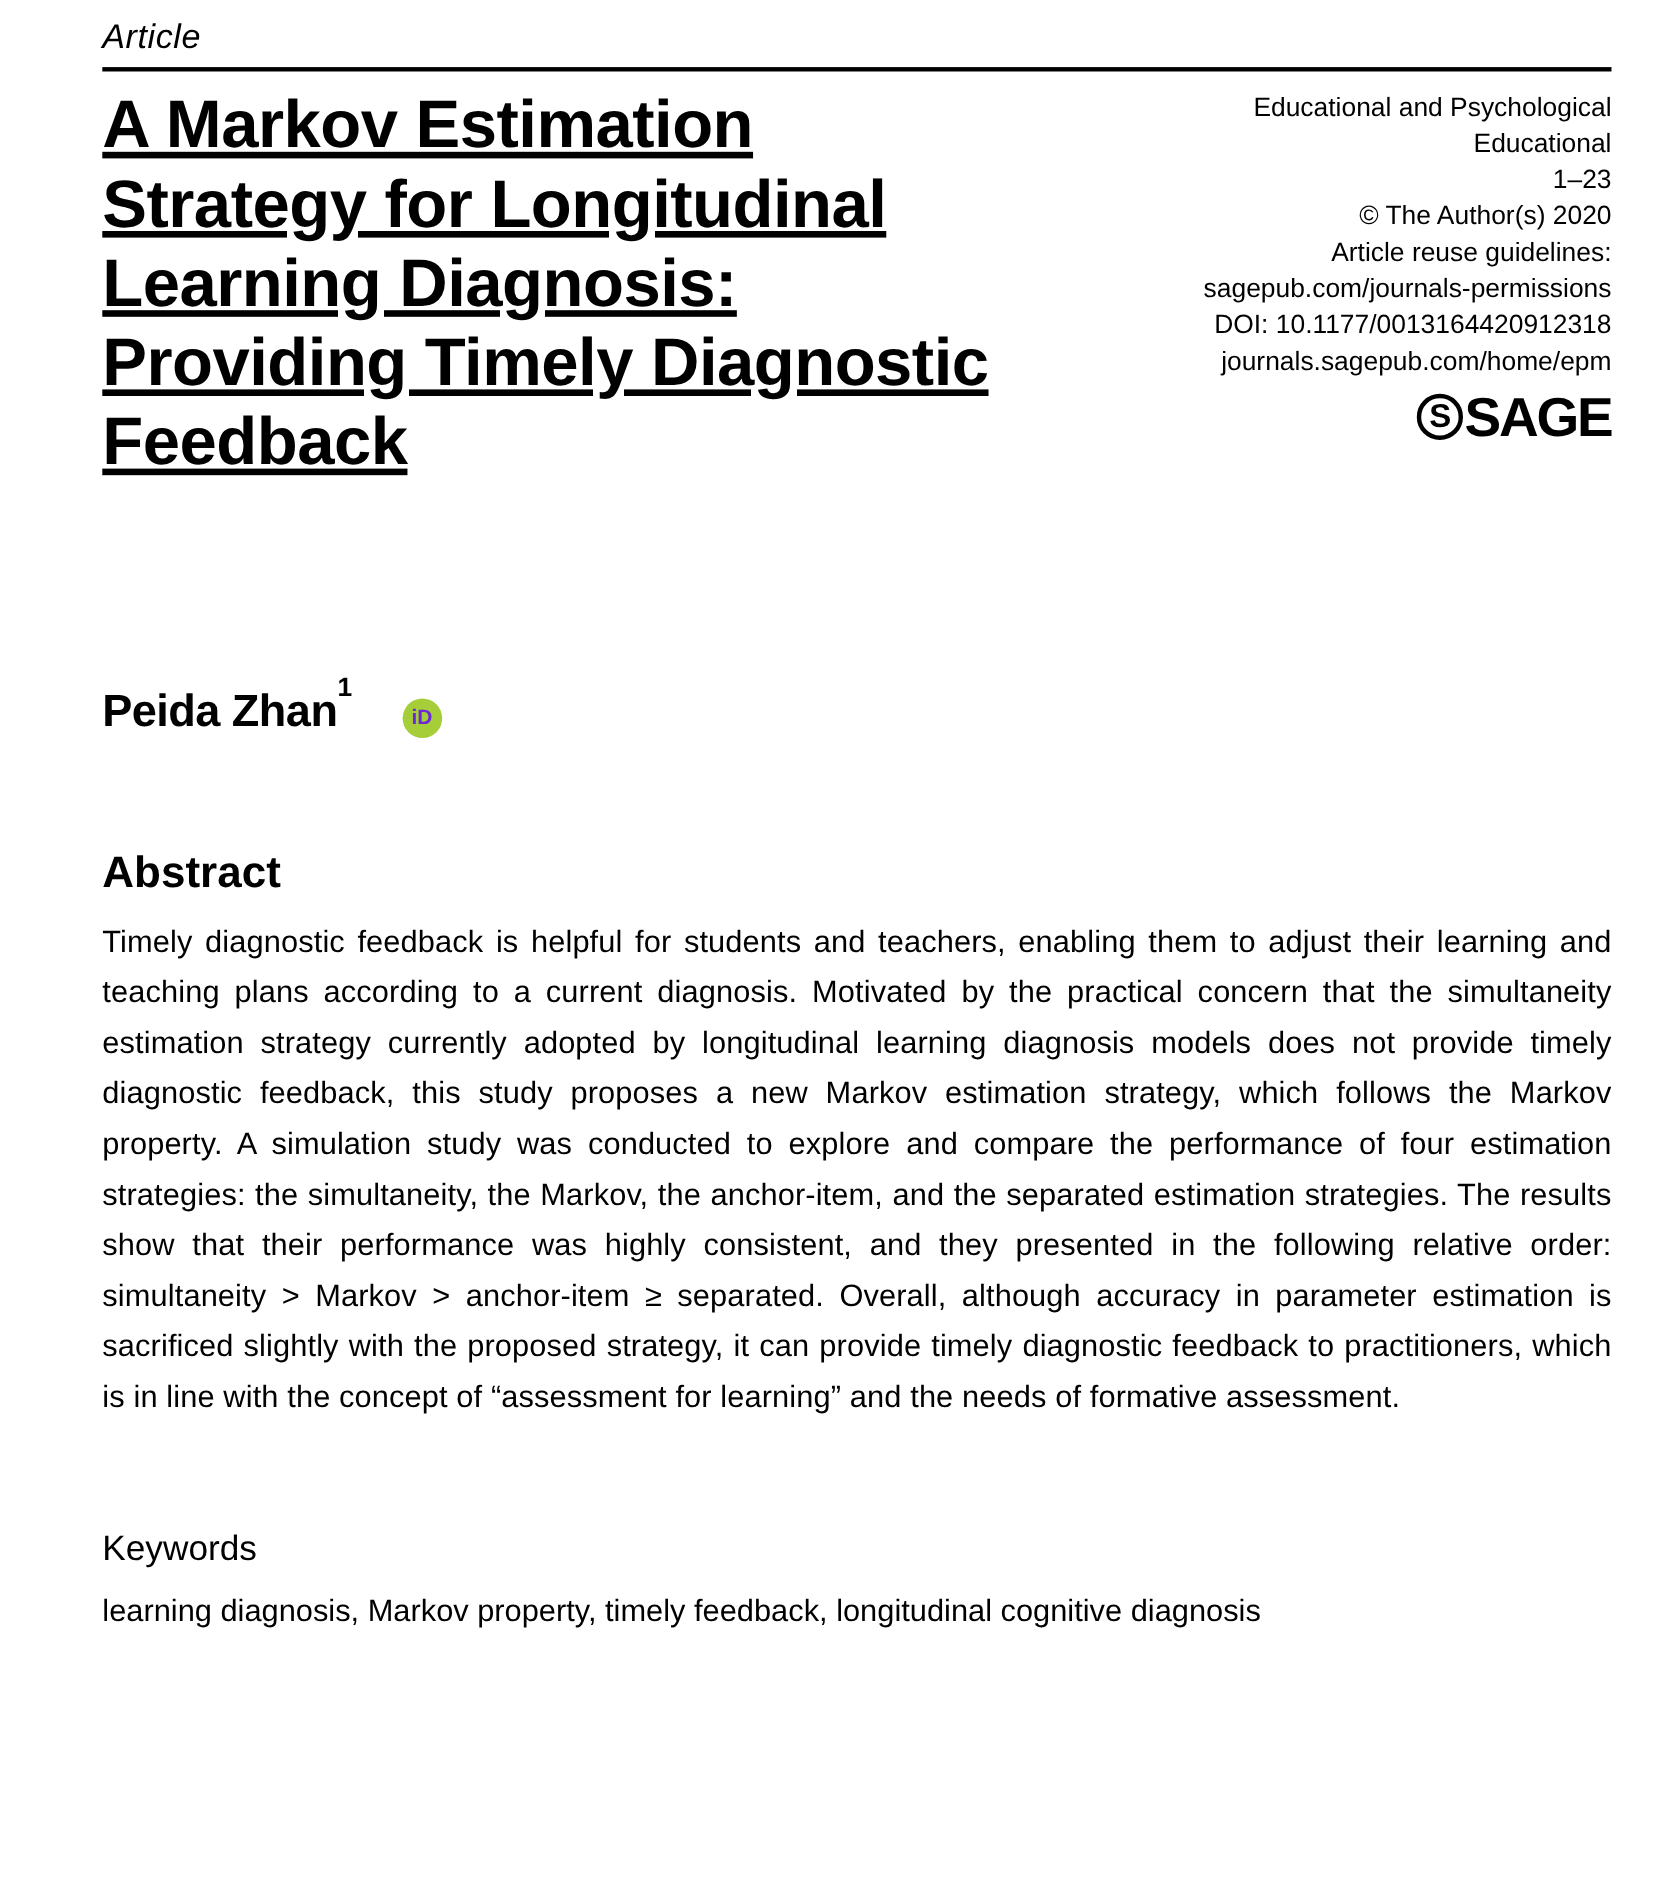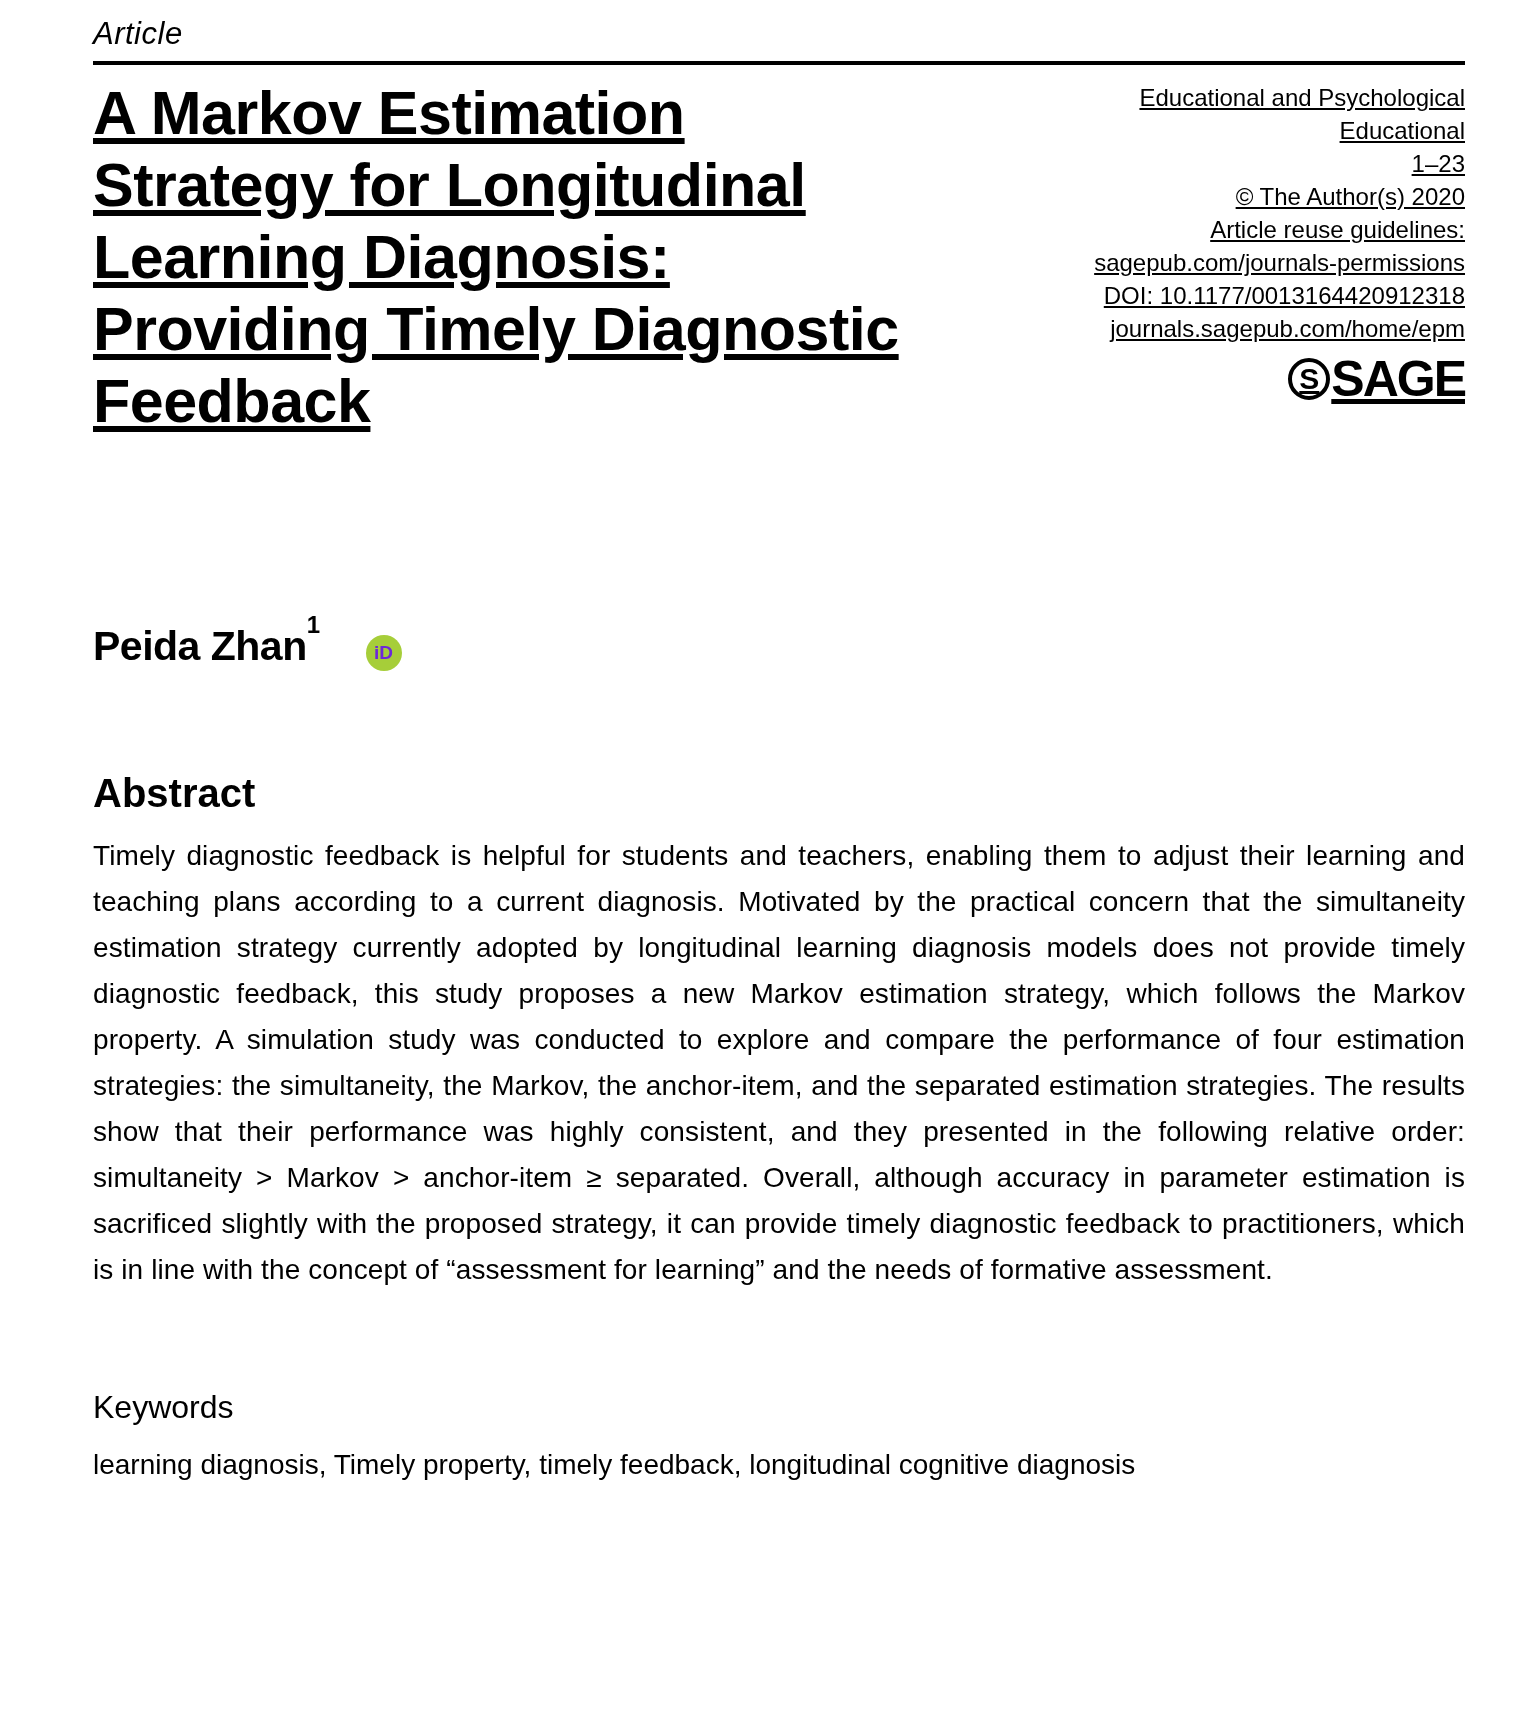--- a/index.html
+++ b/index.html
@@ -43,21 +43,20 @@
     display: block;
     font-size: 61px;
     line-height: 72px;
     font-weight: bold;
     letter-spacing: -0.5px;
   }
   .journal-col {
     flex: 1 1 auto;
     text-align: right;
     padding-top: 4px;
-    text-decoration: underline;
   }
   .journal-line {
     font-size: 24px;
     line-height: 33px;
   }
   .sage-logo {
     margin-top: 9px;
     display: flex;
     justify-content: flex-end;
     align-items: center;
@@ -180,15 +179,15 @@
     <span class="author-name"><span>Peida Zhan</span><span class="author-sup">1</span></span>
     <span class="orcid-badge">iD</span>
   </div>
 
   <div class="abstract-heading">Abstract</div>
 
   <div class="abstract-text">Timely diagnostic feedback is helpful for students and teachers, enabling them to adjust their learning and teaching plans according to a current diagnosis. Motivated by the practical concern that the simultaneity estimation strategy currently adopted by longitudinal learning diagnosis models does not provide timely diagnostic feedback, this study proposes a new Markov estimation strategy, which follows the Markov property. A simulation study was conducted to explore and compare the performance of four estimation strategies: the simultaneity, the Markov, the anchor-item, and the separated estimation strategies. The results show that their performance was highly consistent, and they presented in the following relative order: simultaneity &gt; Markov &gt; anchor-item ≥ separated. Overall, although accuracy in parameter estimation is sacrificed slightly with the proposed strategy, it can provide timely diagnostic feedback to practitioners, which is in line with the concept of “assessment for learning” and the needs of formative assessment.</div>
 
   <div class="keywords-heading">Keywords</div>
 
-  <div class="keywords-text">learning diagnosis, Timely property, timely feedback, longitudinal cognitive diagnosis</div>
+  <div class="keywords-text">learning diagnosis, Markov property, timely feedback, longitudinal cognitive diagnosis</div>
 
 </div>
 
 </body></html>

